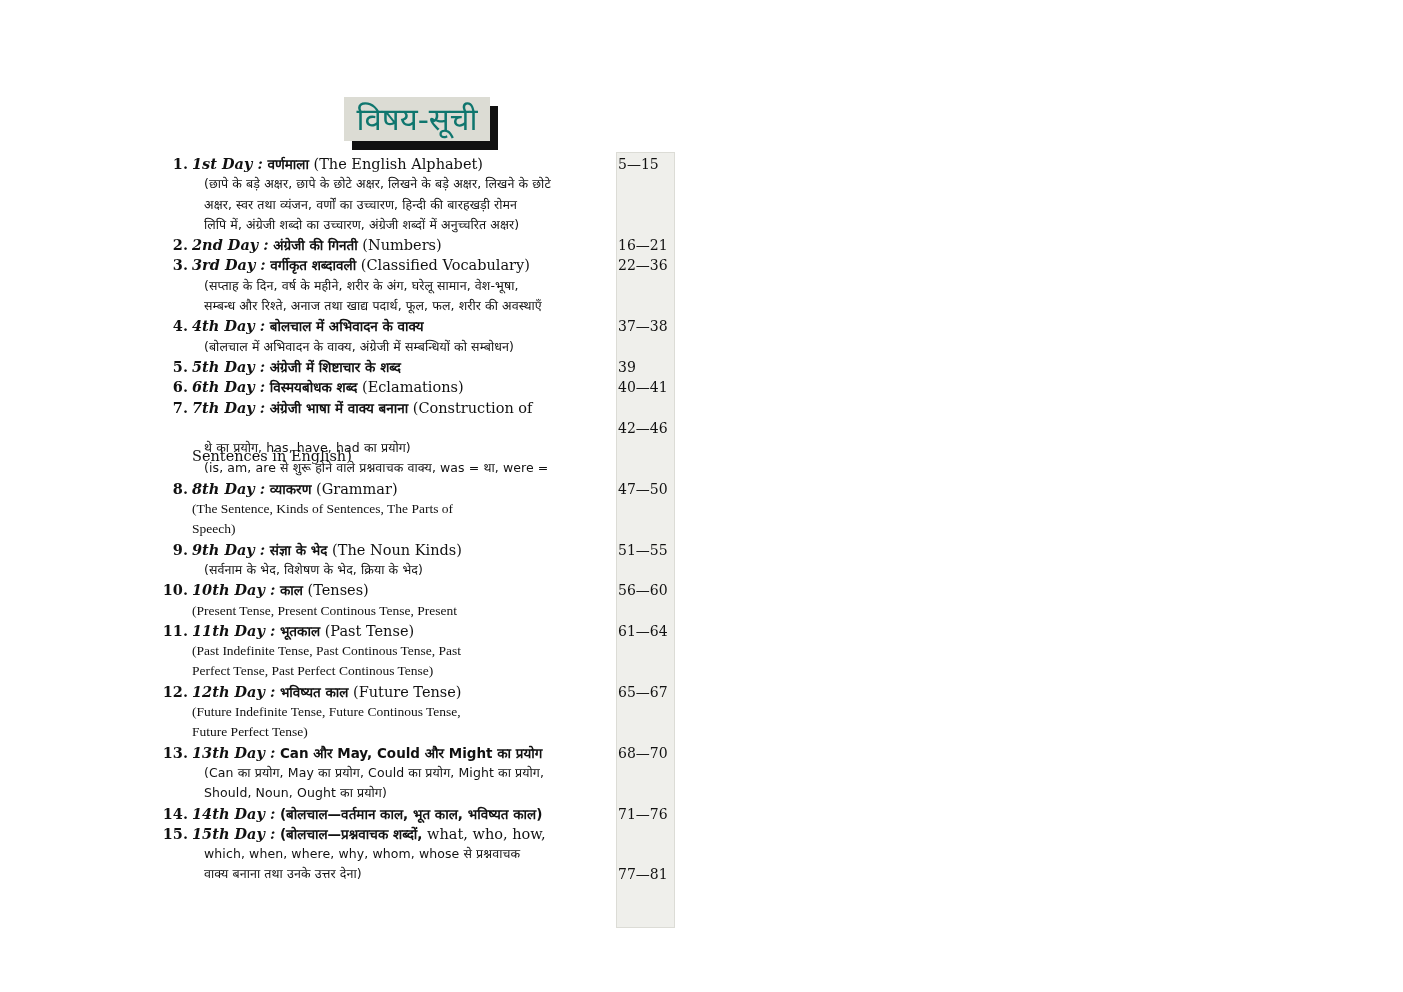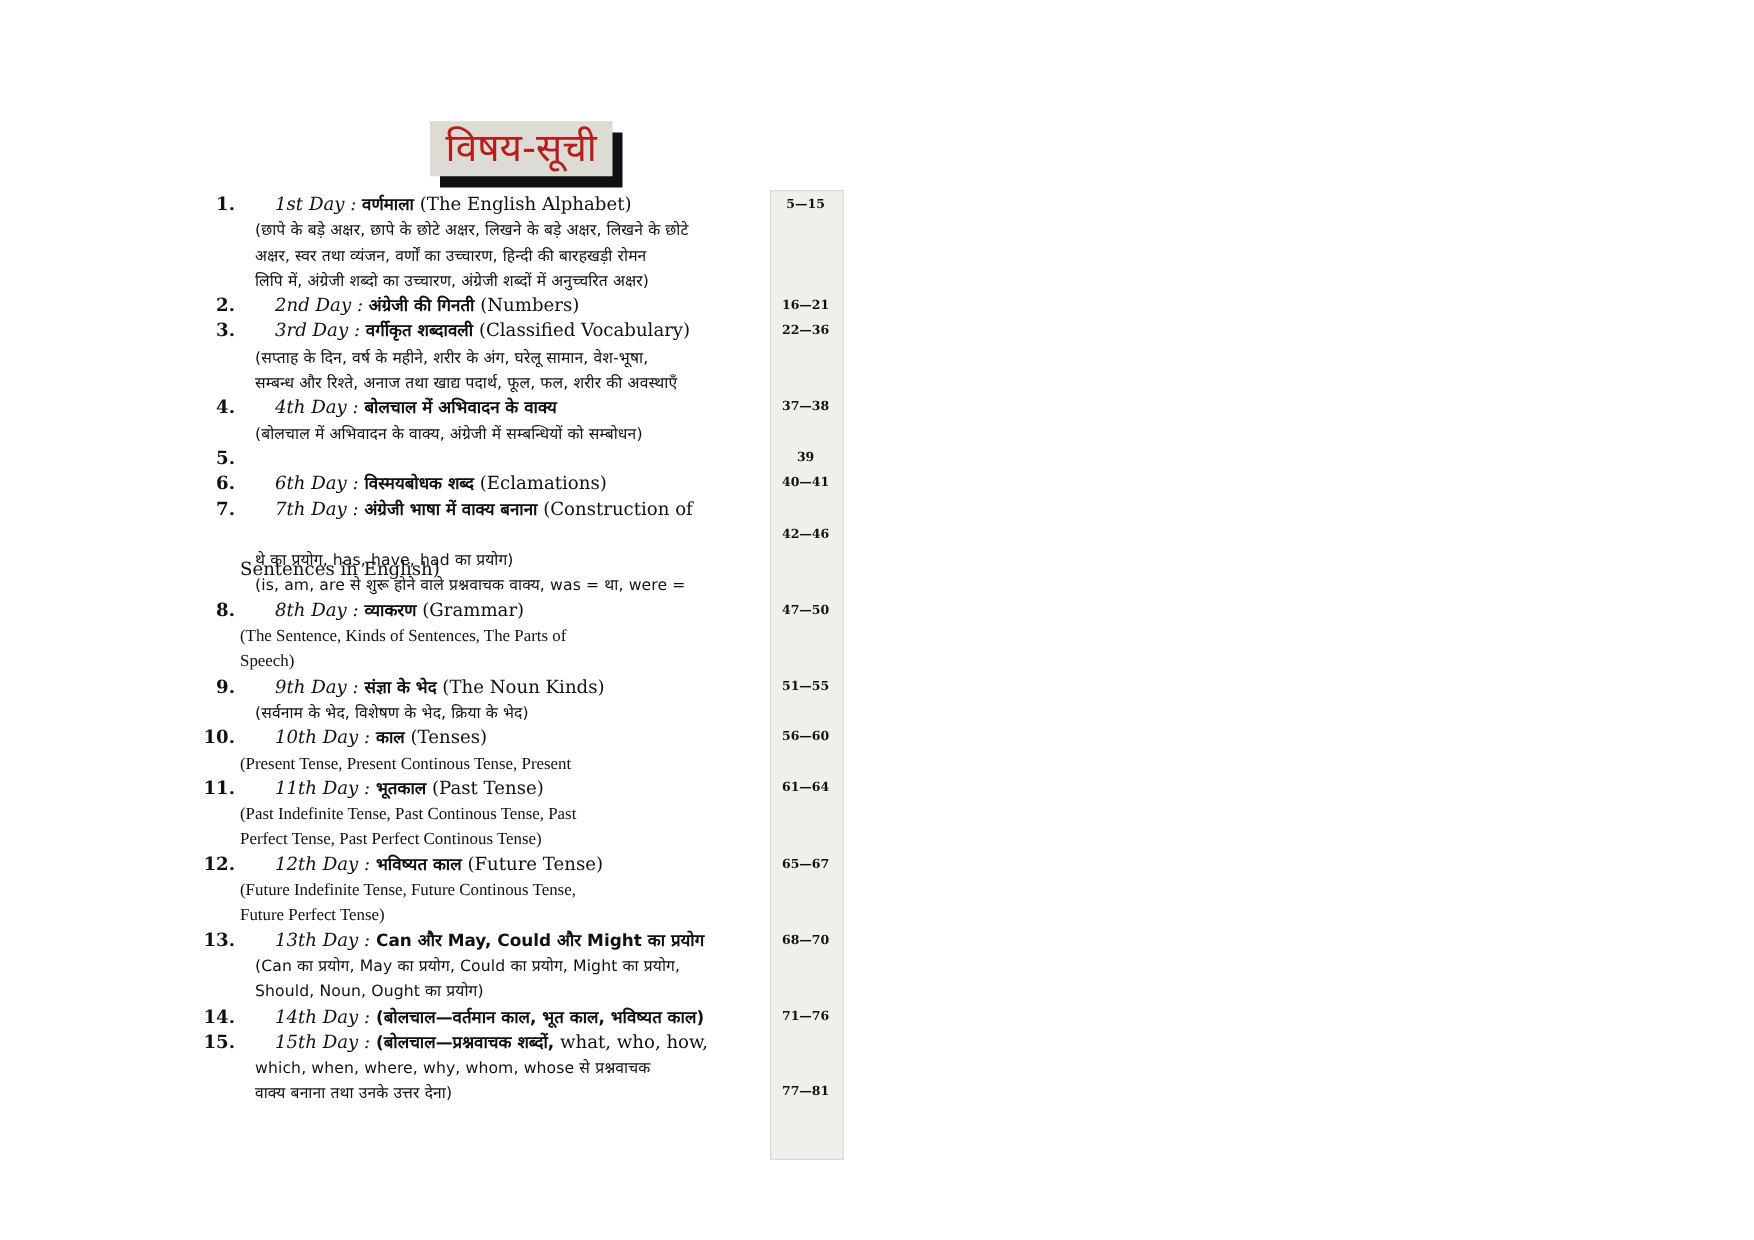--- a/index.html
+++ b/index.html
@@ -2,34 +2,34 @@
 <html><head>
 <meta charset="utf-8">
 <style>
   html, body { margin: 0; padding: 0; background: #ffffff; }
   body { width: 1403px; height: 992px; position: relative; overflow: hidden;
          font-family: "DejaVu Serif", "Liberation Serif", serif; color: #111; }
   .title-wrap { position: absolute; left: 344px; top: 97px; width: 146px; height: 44px; }
   .title-shadow { position: absolute; left: 8px; top: 9px; width: 146px; height: 44px; background: #111; }
   .title-box { position: absolute; left: 0; top: 0; width: 146px; height: 44px; background: #dcdcd4;
                display: flex; align-items: center; justify-content: center;
-               font-family: "DejaVu Sans", sans-serif; font-size: 31px; color: #b91c1c; line-height: 1; }
+               font-family: "DejaVu Sans", sans-serif; font-size: 31px; color: #0f766e; line-height: 1; }
   .page-col { position: absolute; left: 616px; top: 152px; width: 59px; height: 776px;
               background: #efefeb; border: 1px solid #dcdcd6; box-sizing: border-box; }
   .toc { position: absolute; left: 160px; top: 154px; width: 515px; }
   .entry { position: relative; }
   .line { height: 20.3px; line-height: 20.3px; font-size: 14.5px; white-space: nowrap; position: relative; }
   .num { position: absolute; left: 0; width: 28px; text-align: right; font-weight: bold; }
   .txt { position: absolute; left: 32px; width: 413px; overflow: hidden; }
-  .day { font-weight: normal; font-style: italic; margin-left: 28px; }
+  .day { font-weight: bold; font-style: italic; }
   .hi { font-weight: bold; font-family: "DejaVu Sans", sans-serif; font-size: 13.5px; }
   .en { font-family: "DejaVu Serif", serif; margin-top: 28px; }
   .sub { font-family: "DejaVu Sans", sans-serif; font-size: 12.5px; letter-spacing: 0.1px; margin-left: 12px; }
   .suben { font-family: Liberation Serif, serif; font-size: 13.5px; }
-  .pg { position: absolute; left: 458px; width: 53px; text-align: center; font-size: 10px; font-weight: bold; }
+  .pg { position: absolute; left: 458px; width: 53px; text-align: left; font-size: 14px; }
 </style>
 </head>
 <body>
 
 <div class="title-wrap">
   <div class="title-shadow"></div>
   <div class="title-box">विषय-सूची</div>
 </div>
 
 <div class="page-col"></div>
@@ -82,20 +82,21 @@
         <span class="pg">37—38</span>
       </div>
     <div class="line">
         <span class="txt sub">(बोलचाल में अभिवादन के वाक्य, अंग्रेजी में सम्बन्धियों को सम्बोधन)</span>
       </div>
   </div>
 
   <div class="entry">
     <div class="line">
         <span class="num">5.</span>
+        <span class="txt"><span class="day">5th Day :</span> <span class="hi">अंग्रेजी में शिष्टाचार के शब्द</span></span>
         <span class="pg">39</span>
       </div>
   </div>
 
   <div class="entry">
     <div class="line">
         <span class="num">6.</span>
         <span class="txt"><span class="day">6th Day :</span> <span class="hi">विस्मयबोधक शब्द</span> <span class="en">(Eclamations)</span></span>
         <span class="pg">40—41</span>
       </div>

